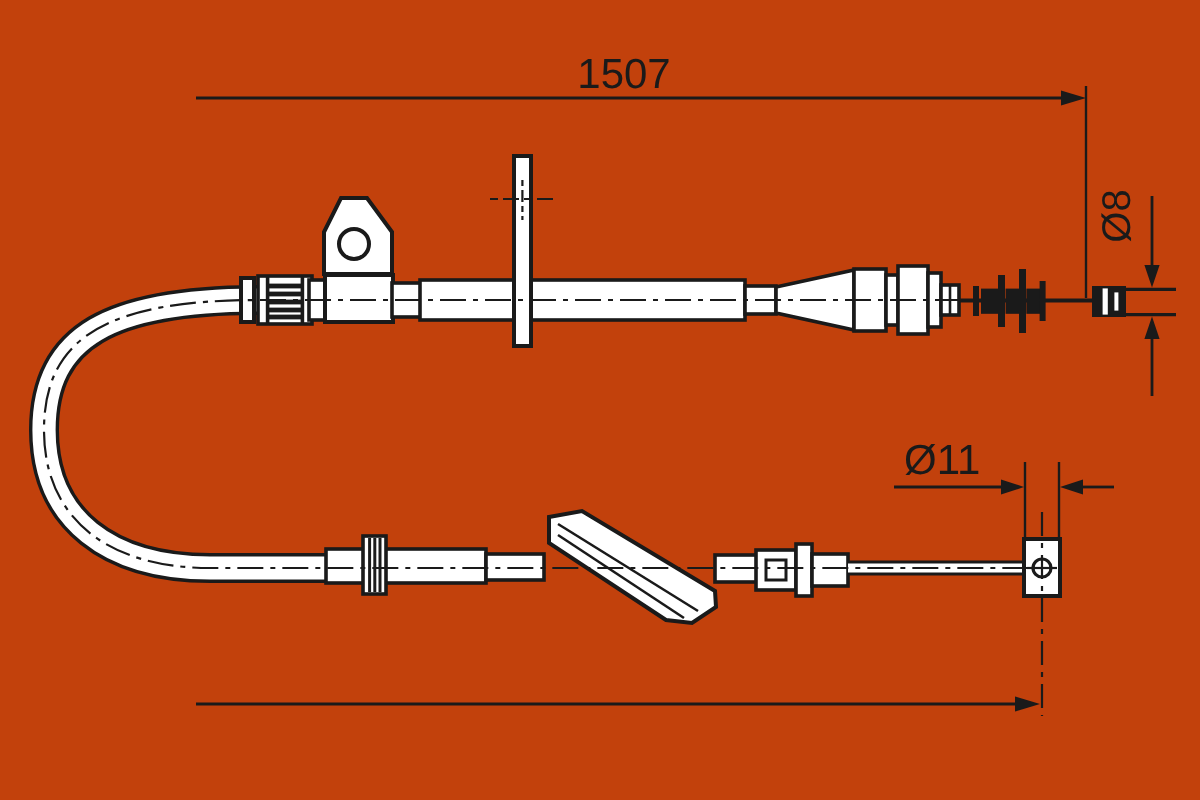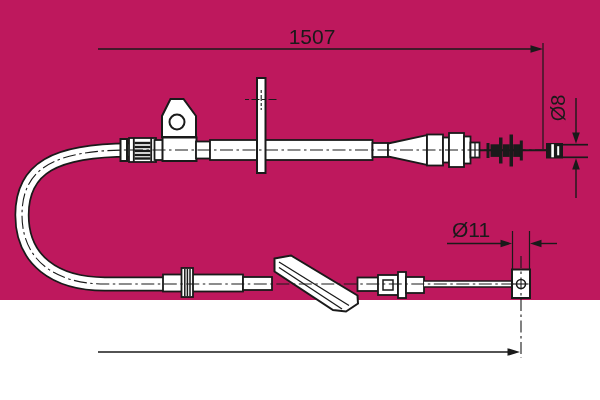--- a/index.html
+++ b/index.html
@@ -2,21 +2,21 @@
 <html><head>
 <meta charset="utf-8">
 <style>
   html,body{margin:0;padding:0;}
   body{
     width:600px;height:400px;
     background:#ffffff;
     font-family:"Liberation Sans", sans-serif;
     overflow:hidden;
   }
-  .stage{position:relative;width:600px;height:300px;background:#be185d;}
+  .stage{position:relative;width:600px;height:400px;background:#c2410c;}
   svg{position:absolute;left:0;top:0;}
   text{fill:#1a1a1a;}
   .dim-text{font-size:21px;}
   .dim-text-small{font-size:20px;}
 </style>
 </head>
 <body>
 
 <div class="stage">
 <svg width="600" height="400" viewBox="0 0 600 400">

